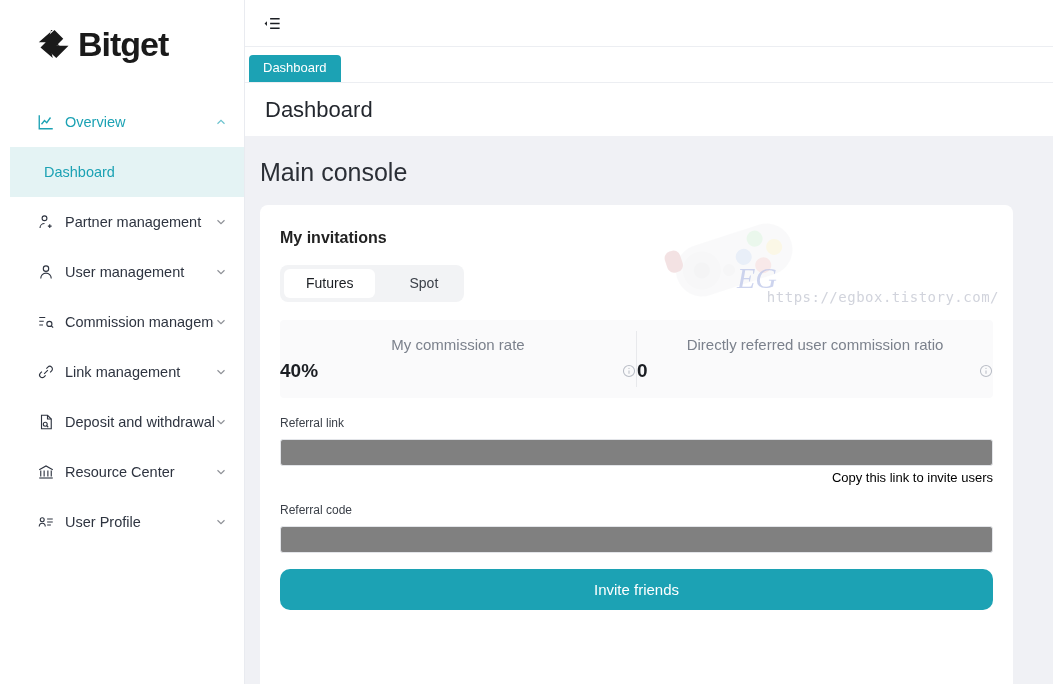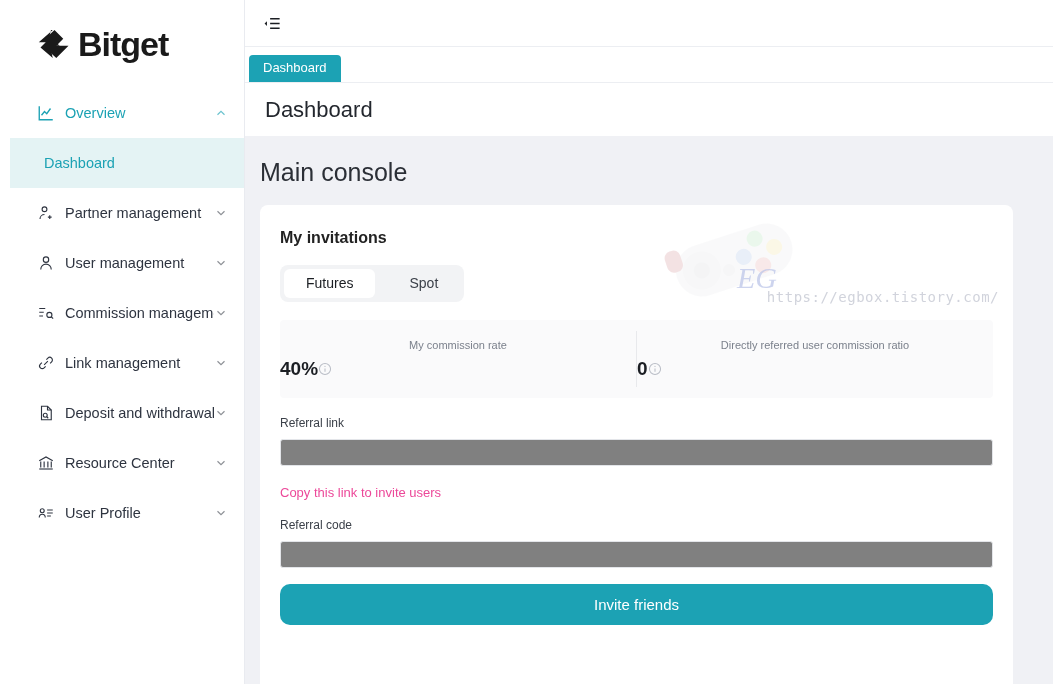--- a/index.html
+++ b/index.html
@@ -12,20 +12,21 @@
   .app { display: flex; width: 1053px; height: 684px; }
 
   
   .sidebar {
     width: 245px; height: 684px;
     background: #ffffff;
     border-right: 1px solid #e9ebf0;
     display: flex; flex-direction: column;
     position: relative;
     flex: 0 0 245px;
+    gap: 9px;
   }
   .sidebar-gutter {
     position: absolute; left: 0; top: 0; width: 10px; height: 100%;
     background: #ffffff; z-index: 5;
   }
   .logo-area {
     height: 88px; display: flex; align-items: center;
     padding-left: 30px; gap: 6px;
   }
   .logo-mark { width: 42px; height: 42px; display: block; }
@@ -101,35 +102,35 @@
     font-size: 14px; color: #3b4049; padding: 7px 22px;
     border-radius: 6px; cursor: pointer; line-height: 1.1;
   }
   .seg.active { background: #fff; color: #1b1e23; }
 
   .stats {
     margin-top: 18px; background: #fafafb; border-radius: 4px;
     height: 78px; display: flex; align-items: center;
   }
   .stat { flex: 1; text-align: center; }
-  .stat-label { font-size: 11px; color: #7b818c; margin-bottom: 7px; }
+  .stat-label { font-size: 15px; color: #7b818c; margin-bottom: 7px; }
   .stat-value-row {
-    display: flex; align-items: center; justify-content: flex-start; 
+    display: flex; align-items: center; justify-content: space-between; 
   }
   .stat-value { font-size: 19px; font-weight: bold; color: #1b1e23; }
   .divider { width: 1px; height: 56px; background: #e8e9ec; }
 
   .field-label { font-size: 12px; color: #3b4049; margin: 18px 0 9px 0; }
   .redacted {
     height: 27px; background: #808080; border: 1px solid #e3e5e9;
     border-radius: 3px; width: 100%; cursor: text;
   }
   .copy-link {
-    text-align: left; font-size: 13px; color: #ec4899;
-    margin-top: 19px; cursor: pointer;
+    text-align: right; font-size: 13px; color: #000000;
+    margin-top: 4px; cursor: pointer;
   }
   .invite-btn {
     margin-top: 16px; width: 100%; height: 41px; background: #1ca2b4;
     color: #fff; font-size: 15px; border: none; border-radius: 10px;
     cursor: pointer; font-family: "Liberation Sans", sans-serif;
   }
 
   
   .watermark {
     position: absolute; right: 22px; top: 0px;

